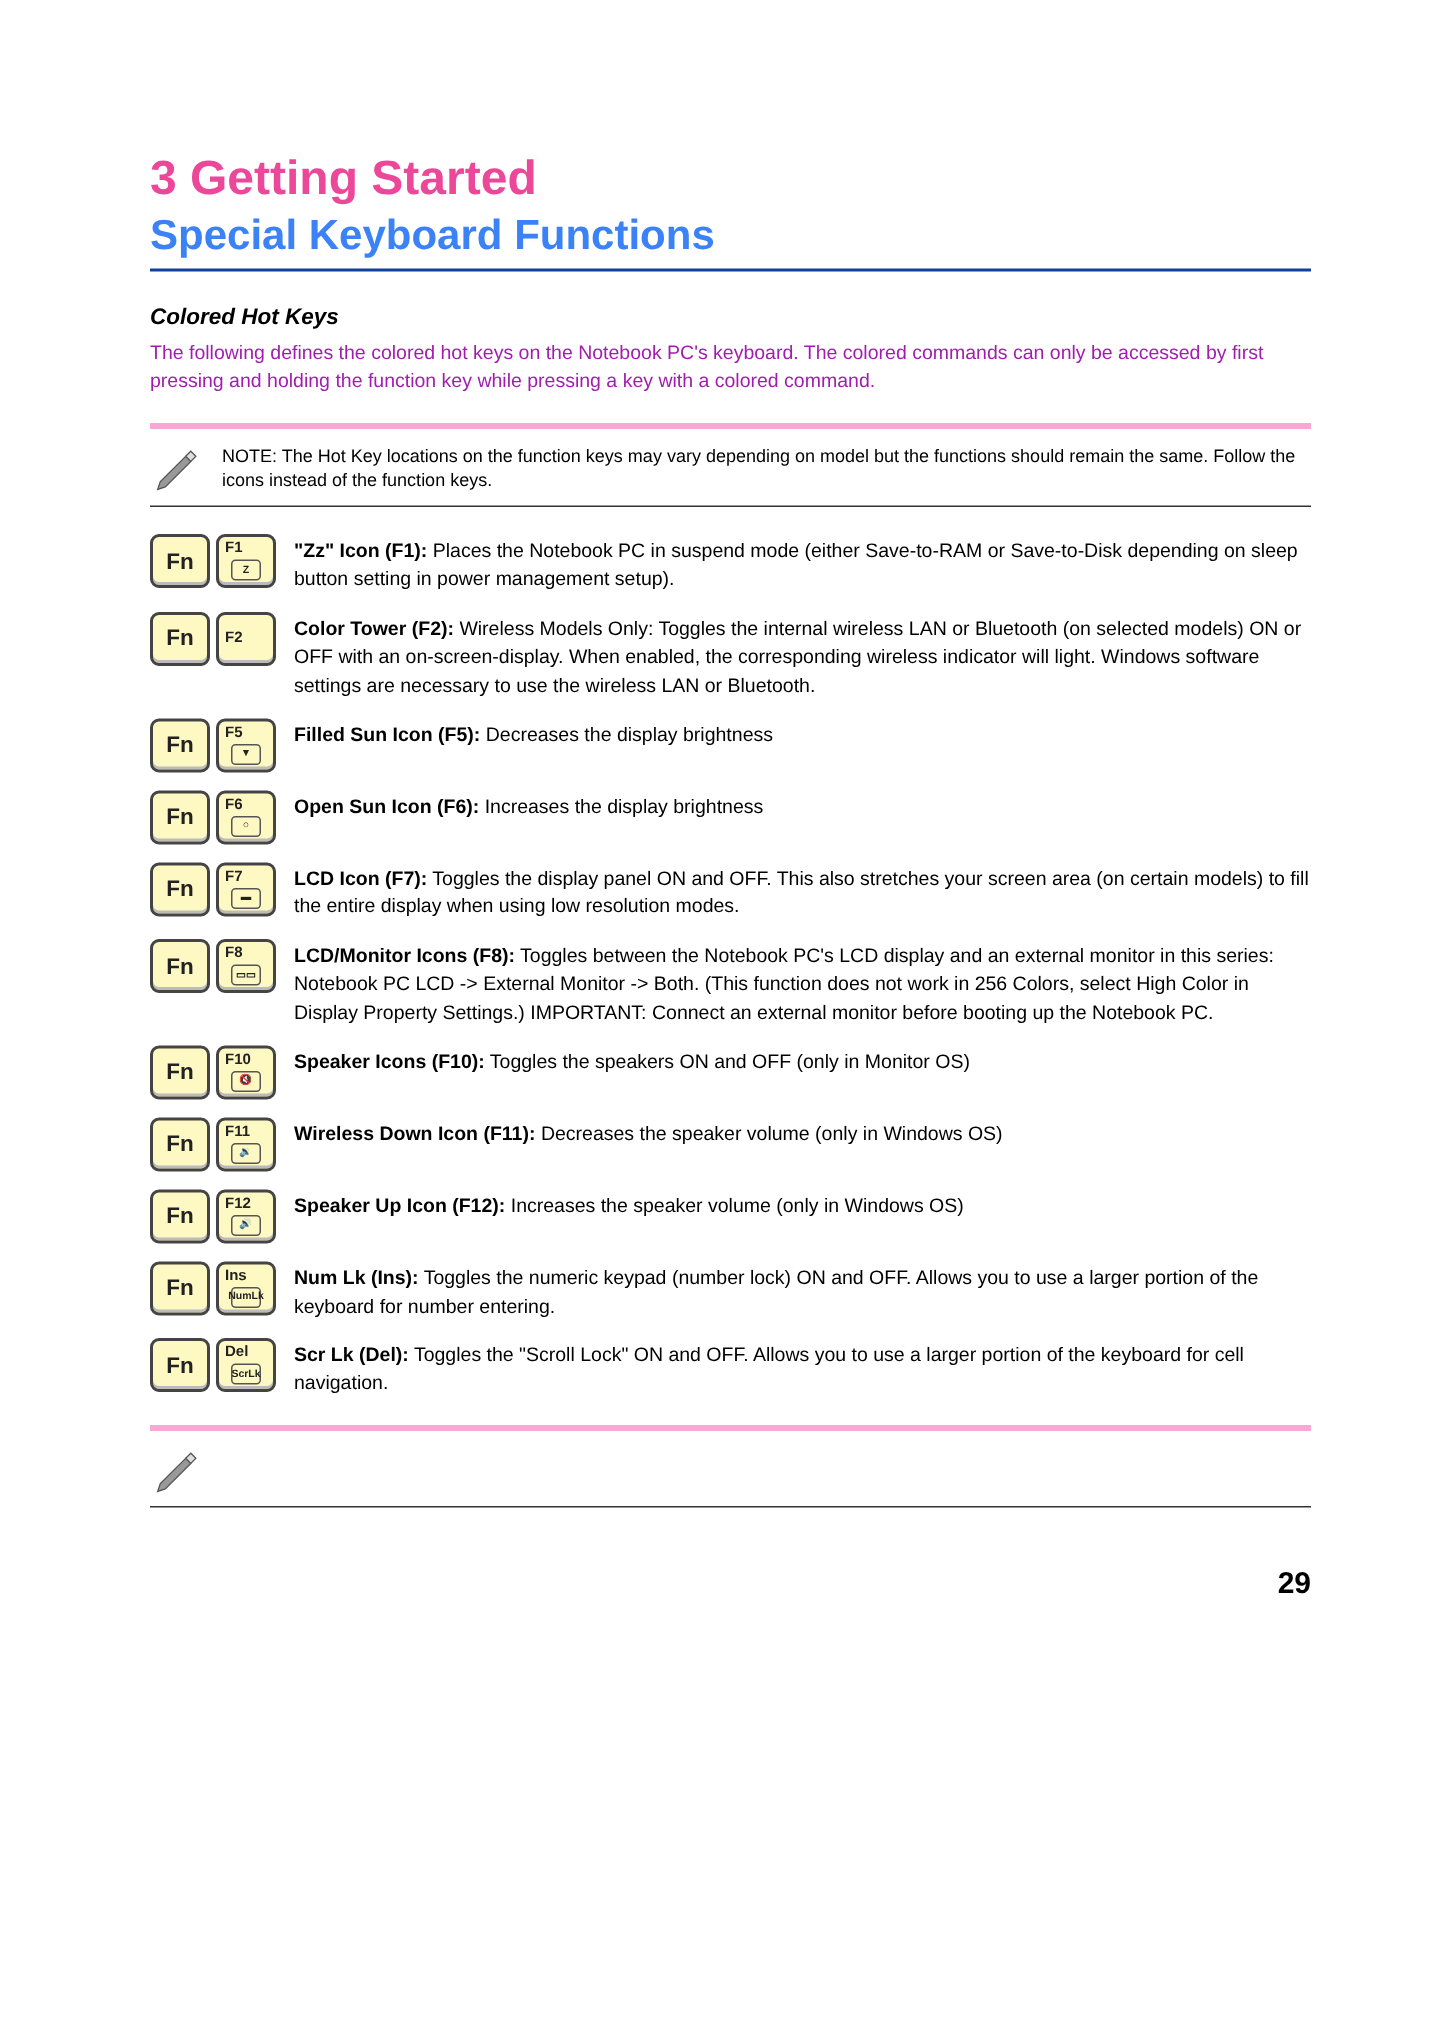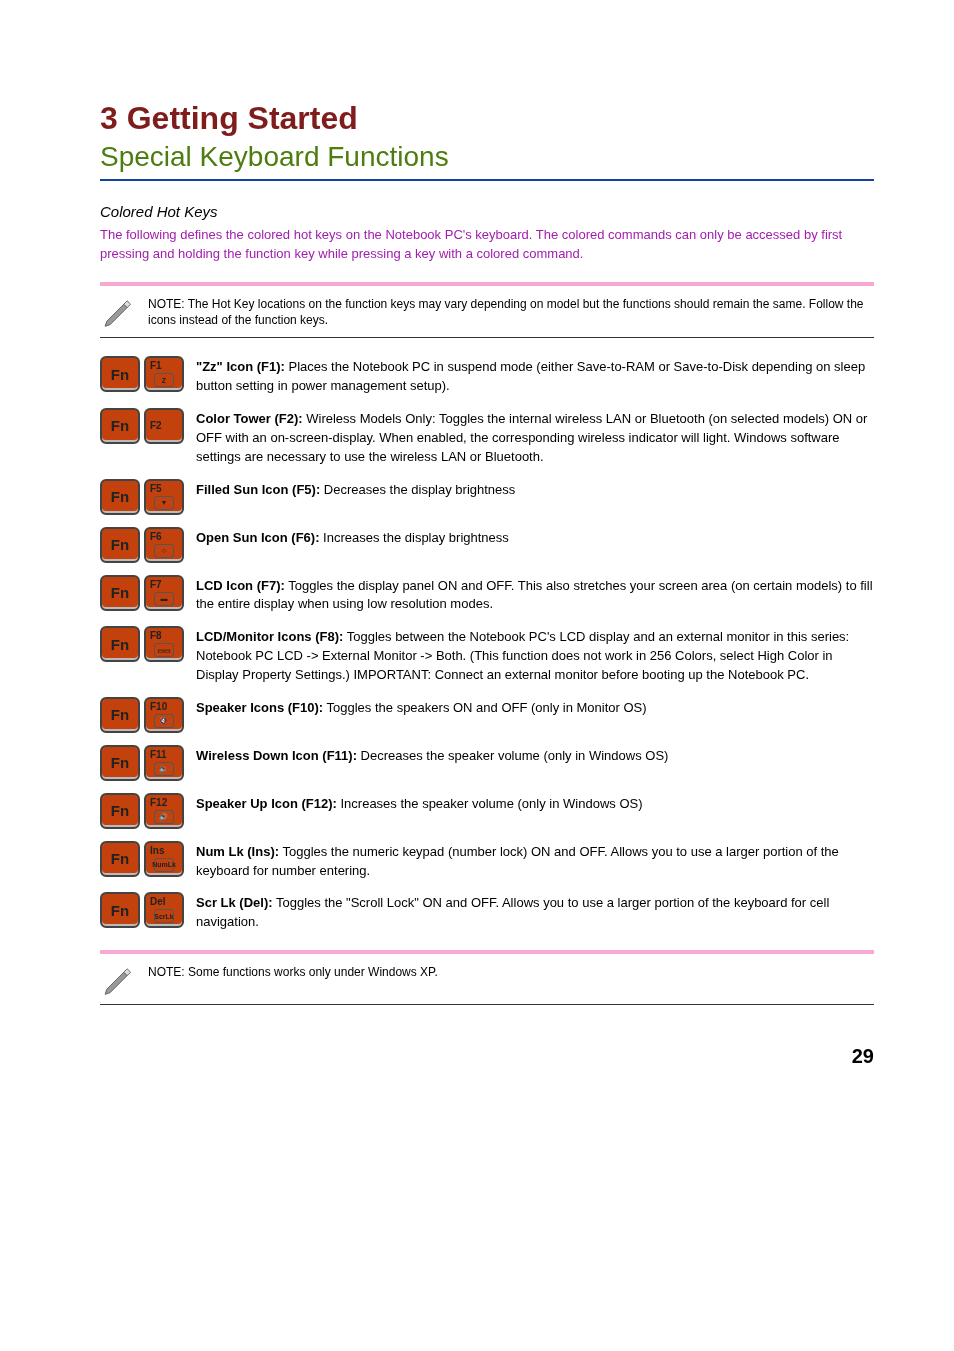--- a/index.html
+++ b/index.html
@@ -9,34 +9,34 @@
       background: #fff;
       width: 954px;
     }
     .page {
       padding: 100px 80px 60px 100px;
       box-sizing: border-box;
     }
     .chapter-title {
       font-size: 32px;
       font-weight: bold;
-      color: #7f1d1d;
+      color: #ec4899;
       margin-bottom: 4px;
     }
     .chapter-subtitle {
       font-size: 28px;
-      font-weight: normal;
-      color: #4d7c0f;
+      font-weight: bold;
+      color: #3b82f6;
       border-bottom: 2px solid #1040a0;
       padding-bottom: 6px;
       margin-bottom: 20px;
     }
     .section-label {
       font-style: italic;
-      font-weight: normal;
+      font-weight: bold;
       font-size: 15px;
       margin: 22px 0 6px;
       color: #000;
     }
     .body-text {
       font-size: 13px;
       line-height: 1.45;
       color: #a21caf;
       margin: 0 0 10px;
     }
@@ -76,21 +76,21 @@
       border: 2px solid #444;
       border-radius: 6px;
       box-sizing: border-box;
       display: flex;
       flex-direction: column;
       align-items: center;
       justify-content: center;
       font-weight: bold;
       font-size: 15px;
       color: #222;
-      background: #c2410c;
+      background: #fef9c3;
       box-shadow: inset 0 -2px 0 #bbb;
     }
     .keycap .top-label {
       font-size: 10px;
       font-weight: bold;
       align-self: flex-start;
       padding-left: 4px;
       line-height: 1;
     }
     .keycap .sub-icon {
@@ -277,18 +277,17 @@
       </div>
     </div>
 
   </div>
 
   <div class="note-block">
     <svg class="note-icon" viewBox="0 0 40 40">
       <path d="M8 32 L28 12 L32 16 L12 36 L6 38 Z" fill="#999" stroke="#555" stroke-width="1"></path>
       <path d="M28 12 L32 8 L36 12 L32 16 Z" fill="#ddd" stroke="#555" stroke-width="1"></path>
     </svg>
-    <div class="note-text">NOTE: Some functions works only under Windows XP.</div>
   </div>
 
   <div style="text-align:right;font-size:20px;font-weight:bold;margin-top:40px;">29</div>
 
 </div>
 
 </body></html>

